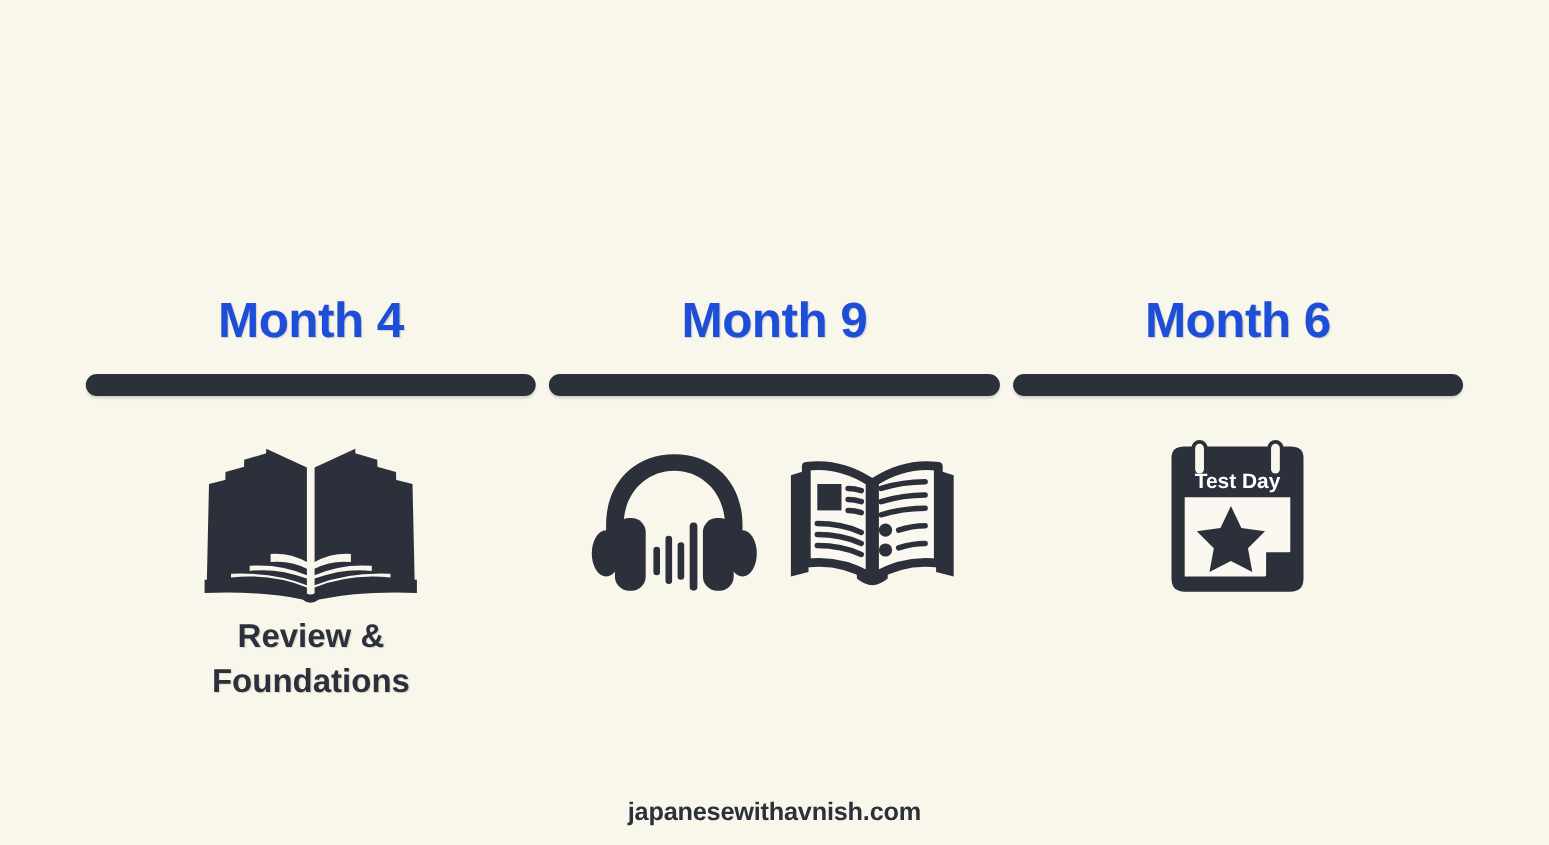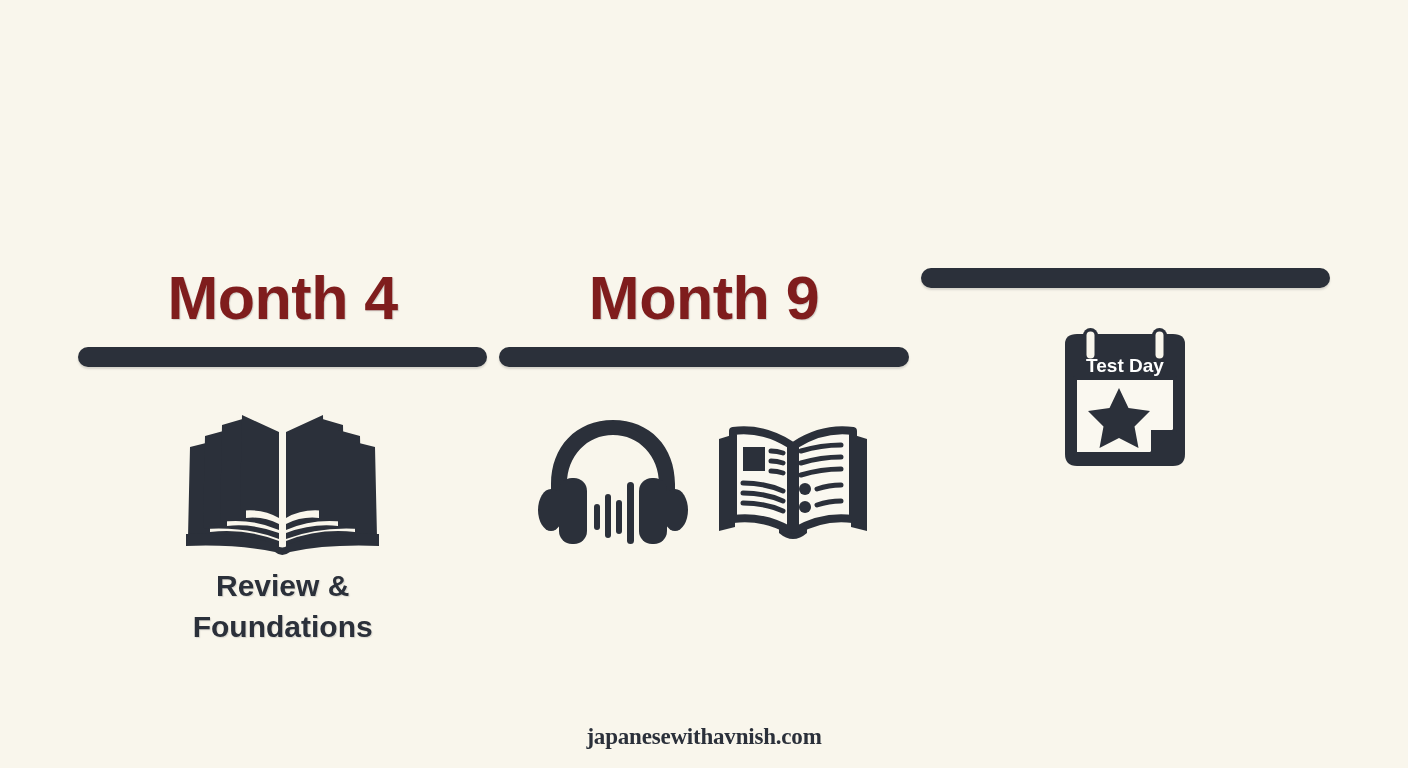--- a/index.html
+++ b/index.html
@@ -36,27 +36,27 @@
   }
 
   .column {
     flex: 1 1 0;
     display: flex;
     flex-direction: column;
     align-items: center;
   }
 
   .month-label {
-    font-size: 61px;
+    font-size: 45px;
     font-weight: bold;
     letter-spacing: -0.5px;
     line-height: 1;
-    color: #7f1d1d;
+    color: #1d4ed8;
     text-shadow: 1px 1px 1px rgba(120,120,120,0.30);
-    margin-bottom: 18px;
+    margin-bottom: 27px;
     white-space: nowrap;
   }
 
   .bar {
     width: 100%;
     height: 20px;
     background: #2B303A;
     border-radius: 10px;
     box-shadow: 0 2px 2px rgba(90,90,90,0.22);
   }
@@ -88,21 +88,20 @@
   .footer {
     position: absolute;
     left: 0;
     right: 0;
     top: 724px;
     text-align: center;
     font-size: 23px;
     font-weight: bold;
     color: #2B303A;
     letter-spacing: -0.2px;
-    font-family: Liberation Serif, serif;
   }
 
   svg { display: block; overflow: visible; }
 </style>
 </head>
 <body>
 
 <div id="infographic">
 
   <div class="timeline">
@@ -205,20 +204,21 @@
 
               <path d="M64 112 Q78 126 92 112 L92 118 Q78 130 64 118 Z" fill="#2B303A"></path>
             </g>
           </svg>
         </span>
       </div>
 
     </div>
 
     <div class="column">
+      <div class="month-label">Month 6</div>
 
       <div class="bar"></div>
 
       <div class="icon-row">
 
         <span>
           <svg width="140" height="150" viewBox="0 0 140 150" fill="none">
 
             <rect x="28" y="2" width="15" height="34" rx="7.5" fill="#2B303A"></rect>
             <rect x="97" y="2" width="15" height="34" rx="7.5" fill="#2B303A"></rect>

